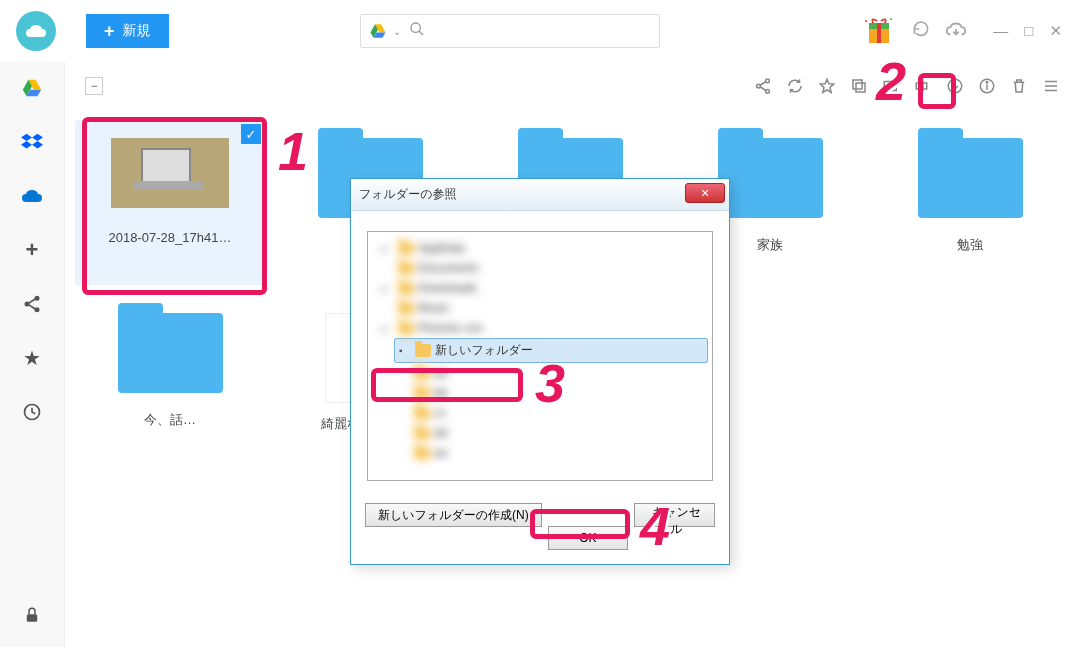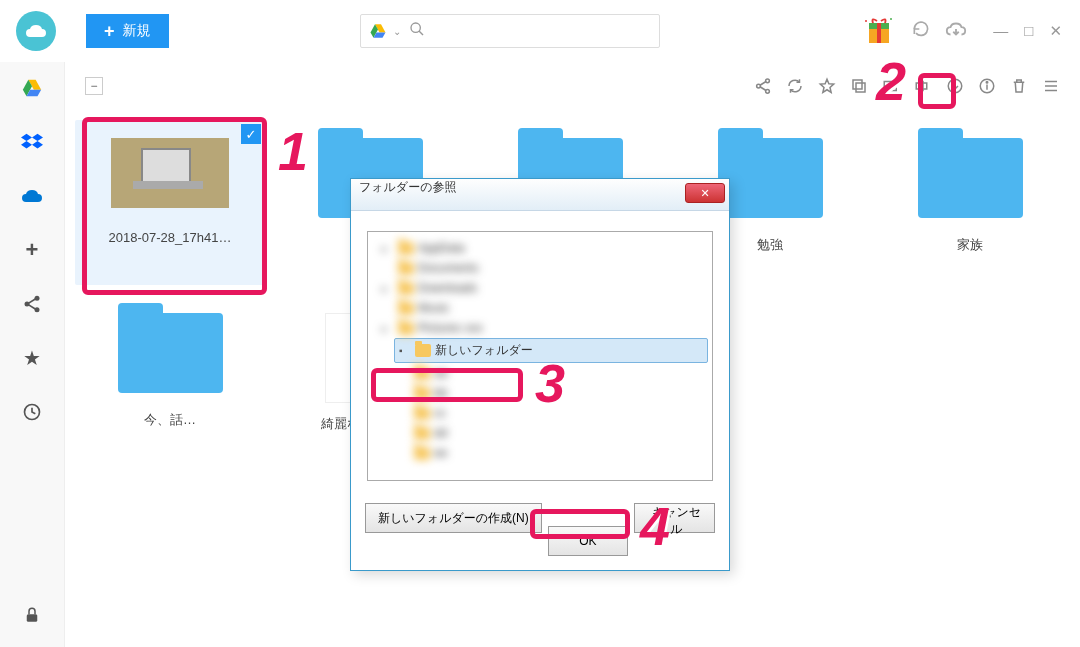--- a/index.html
+++ b/index.html
@@ -46,32 +46,32 @@
 .file-label { font-size: 13px; color: #444; text-align: center; max-width: 170px; overflow: hidden; text-overflow: ellipsis; white-space: nowrap; }
 .thumb-img { width: 118px; height: 70px; background: #b7a677; margin-bottom: 22px; position: relative; }
 .thumb-img .laptop { position: absolute; left: 30px; top: 10px; width: 50px; height: 35px; background: #ddd; border: 2px solid #888; }
 .thumb-img .laptop::after { content: ""; position: absolute; bottom: -8px; left: -10px; width: 70px; height: 8px; background: #aaa; }
 .sakura-thumb { width: 118px; height: 70px; background: linear-gradient(135deg, #fde4f2, #f9b6d5, #fcd4e6); margin-bottom: 22px; }
 .music-thumb { width: 90px; height: 90px; background: #fff; border: 1px solid #eee; display: flex; align-items: center; justify-content: center; margin-bottom: 12px; }
 .music-note { color: #d84bc4; font-size: 44px; }
 
 
 .dialog { position: absolute; left: 350px; top: 178px; width: 380px; background: #fff; border: 1px solid #3a9acb; box-shadow: 4px 4px 12px rgba(0,0,0,0.15); }
-.dialog-title { height: 32px; background: linear-gradient(#fefefe, #e2eef7); display: flex; align-items: flex-start; padding: 0 8px; font-size: 12px; color: #333; position: relative; border-bottom: 1px solid #c6d7e6; }
+.dialog-title { height: 32px; background: linear-gradient(#fefefe, #e2eef7); display: flex; align-items: center; padding: 0 8px; font-size: 12px; color: #333; position: relative; border-bottom: 1px solid #c6d7e6; }
 .dialog-close { position: absolute; right: 4px; top: 4px; width: 40px; height: 20px; background: linear-gradient(#e67, #c33); border: 1px solid #a22; border-radius: 3px; display: flex; align-items: center; justify-content: center; color: #fff; font-size: 11px; cursor: pointer; }
 .dialog-body { padding: 20px 16px 12px; }
 .tree-box { border: 1px solid #aaa; height: 250px; overflow: auto; padding: 6px 4px; background: #fff; position: relative; }
 .tree-item { display: flex; align-items: center; font-size: 12px; color: #333; padding: 3px 4px; gap: 4px; }
 .tree-item.blur { filter: blur(4px); }
 .tree-item .expand { width: 12px; font-size: 10px; color: #555; }
 .tree-item .folder-sm { width: 16px; height: 13px; background: #f7c85f; border-radius: 2px; position: relative; }
 .tree-item .folder-sm::before { content: ""; position: absolute; top: -3px; left: 0; width: 7px; height: 4px; background: #f7c85f; border-radius: 1px 1px 0 0; }
 .tree-item.selected { background: #d4e8f8; border: 1px solid #7ab4e0; border-radius: 2px; }
 .dialog-buttons { display: flex; gap: 6px; padding: 10px 14px 14px; justify-content: flex-start; }
-.dlg-btn { height: 30px; padding: 0 12px; font-size: 12px; background: linear-gradient(#f9f9f9, #e4e4e4); border: 1px solid #999; cursor: pointer; }
+.dlg-btn { height: 24px; padding: 0 12px; font-size: 12px; background: linear-gradient(#f9f9f9, #e4e4e4); border: 1px solid #999; cursor: pointer; }
 .dlg-btn.ok { width: 90px; margin-top: 23px; }
 .dlg-btn.cancel { width: 90px; padding-left: 16px; }
 .dlg-btn.newf { flex: 0 0 auto; }
 
 
 .anno { position: absolute; border: 5px solid #e6175d; border-radius: 6px; pointer-events: none; z-index: 1000; }
 .anno-num { position: absolute; color: #e6175d; font-size: 54px; font-weight: 900; z-index: 1001; pointer-events: none; font-style: italic; text-shadow: 2px 2px 0 #fff; }
 </style>
 </head>
 <body>
@@ -256,25 +256,25 @@
       <div class="file-item">
         <div class="folder-icon"></div>
         <div class="file-label">新し…</div>
       </div>
       <div class="file-item">
         <div class="folder-icon"></div>
         <div class="file-label"></div>
       </div>
       <div class="file-item">
         <div class="folder-icon"></div>
+        <div class="file-label">家族</div>
+      </div>
+      <div class="file-item">
+        <div class="folder-icon"></div>
         <div class="file-label">勉強</div>
-      </div>
-      <div class="file-item">
-        <div class="folder-icon"></div>
-        <div class="file-label">家族</div>
       </div>
       <div class="file-item">
         <div class="folder-icon"></div>
         <div class="file-label">今、話…</div>
       </div>
       <div class="file-item">
         <div class="music-thumb">
             <span class="music-note">♪</span>
           </div>
         <div class="file-label">綺麗な私を(0)….</div>

